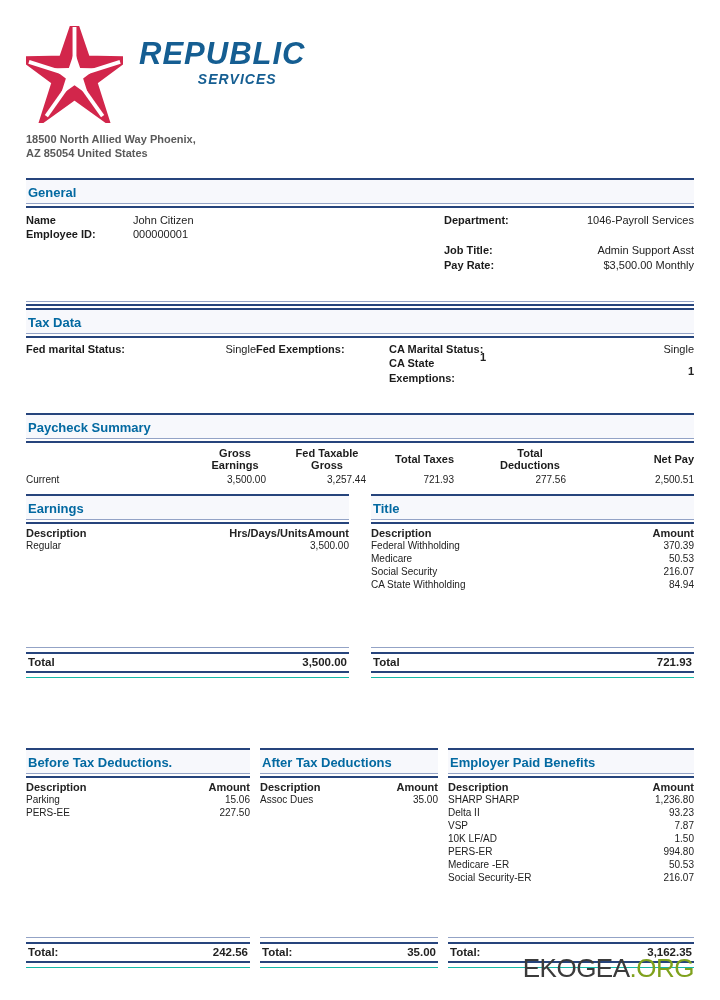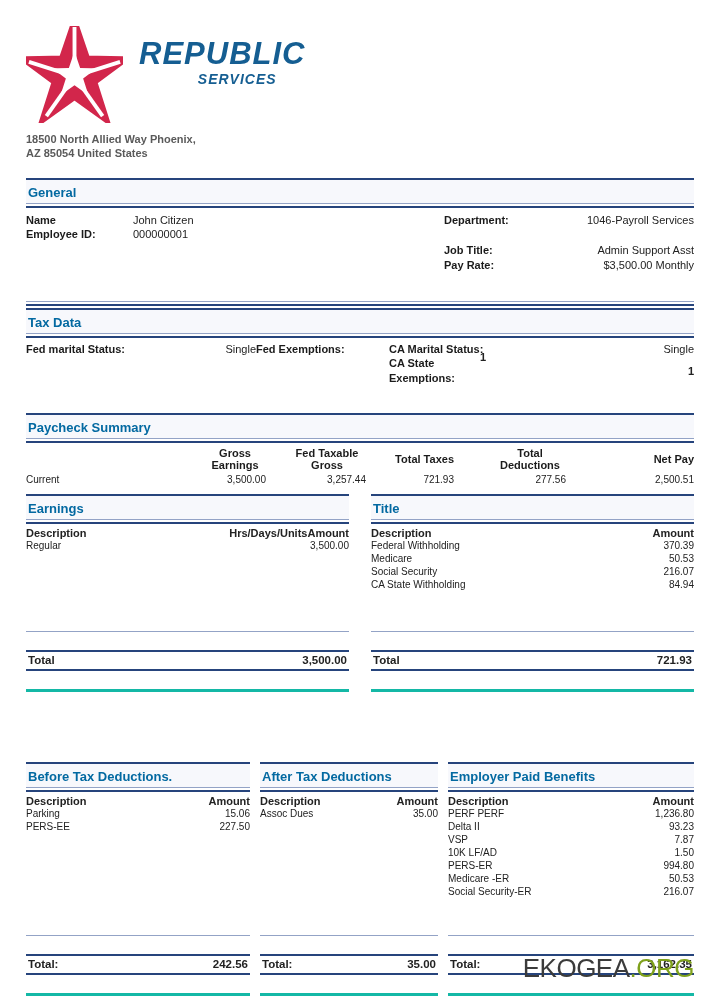--- a/index.html
+++ b/index.html
@@ -67,21 +67,21 @@
   .duo .panel-body{min-height:92px;}
   .tri .panel-body{min-height:128px;}
   .prow{display:flex;font-size:10px;line-height:1.3;}
   .pdesc{flex:1;}
   .pdesc-narrow{flex:0 0 112px;}
   .pamt{margin-left:auto;text-align:right;}
   .phrs{width:45%;text-align:right;}
   .pcol-desc{flex:1;}
   .pcol-amt{margin-left:auto;}
   .pcol-hrs{width:45%;text-align:right;}
-  .total-outer{border-top:1px solid #93A3C6;border-bottom:3px solid #14b8a6;padding:18px 0;margin-top:0;}
+  .total-outer{border-top:1px solid #93A3C6;border-bottom:1px solid #14b8a6;padding:4px 0;margin-top:16px;}
   .total-inner{border-top:2px solid #26447C;border-bottom:2px solid #26447C;display:flex;font-weight:bold;font-size:11.5px;padding:2px 2px 3px 2px;}
   .total-amt{margin-left:auto;}
   
   .mt-gen{margin-top:17px;}
   .mt-tax{margin-top:2px;}
   .mt-ps{margin-top:9px;}
   
   .footer-brand{position:absolute;right:26px;bottom:16px;font-size:26px;letter-spacing:-0.5px;color:#3b3b3b;text-align:right;}
   .footer-brand .suffix{color:#7FA11C;}
 </style>
@@ -321,21 +321,21 @@
       <div class="sec-head">
         <span class="sec-title">Employer Paid Benefits</span>
       </div>
       <div class="sec-rule"></div>
       <div class="panel-cols">
         <span class="pcol-desc">Description</span>
         <span class="pcol-amt">Amount</span>
       </div>
       <div class="panel-body">
         <div class="prow">
-          <span class="pdesc-narrow">PERF PERF</span>
+          <span class="pdesc-narrow">SHARP SHARP</span>
           <span class="pamt">1,236.80</span>
         </div>
         <div class="prow">
           <span class="pdesc-narrow">Delta II</span>
           <span class="pamt">93.23</span>
         </div>
         <div class="prow">
           <span class="pdesc-narrow">VSP</span>
           <span class="pamt">7.87</span>
         </div>

